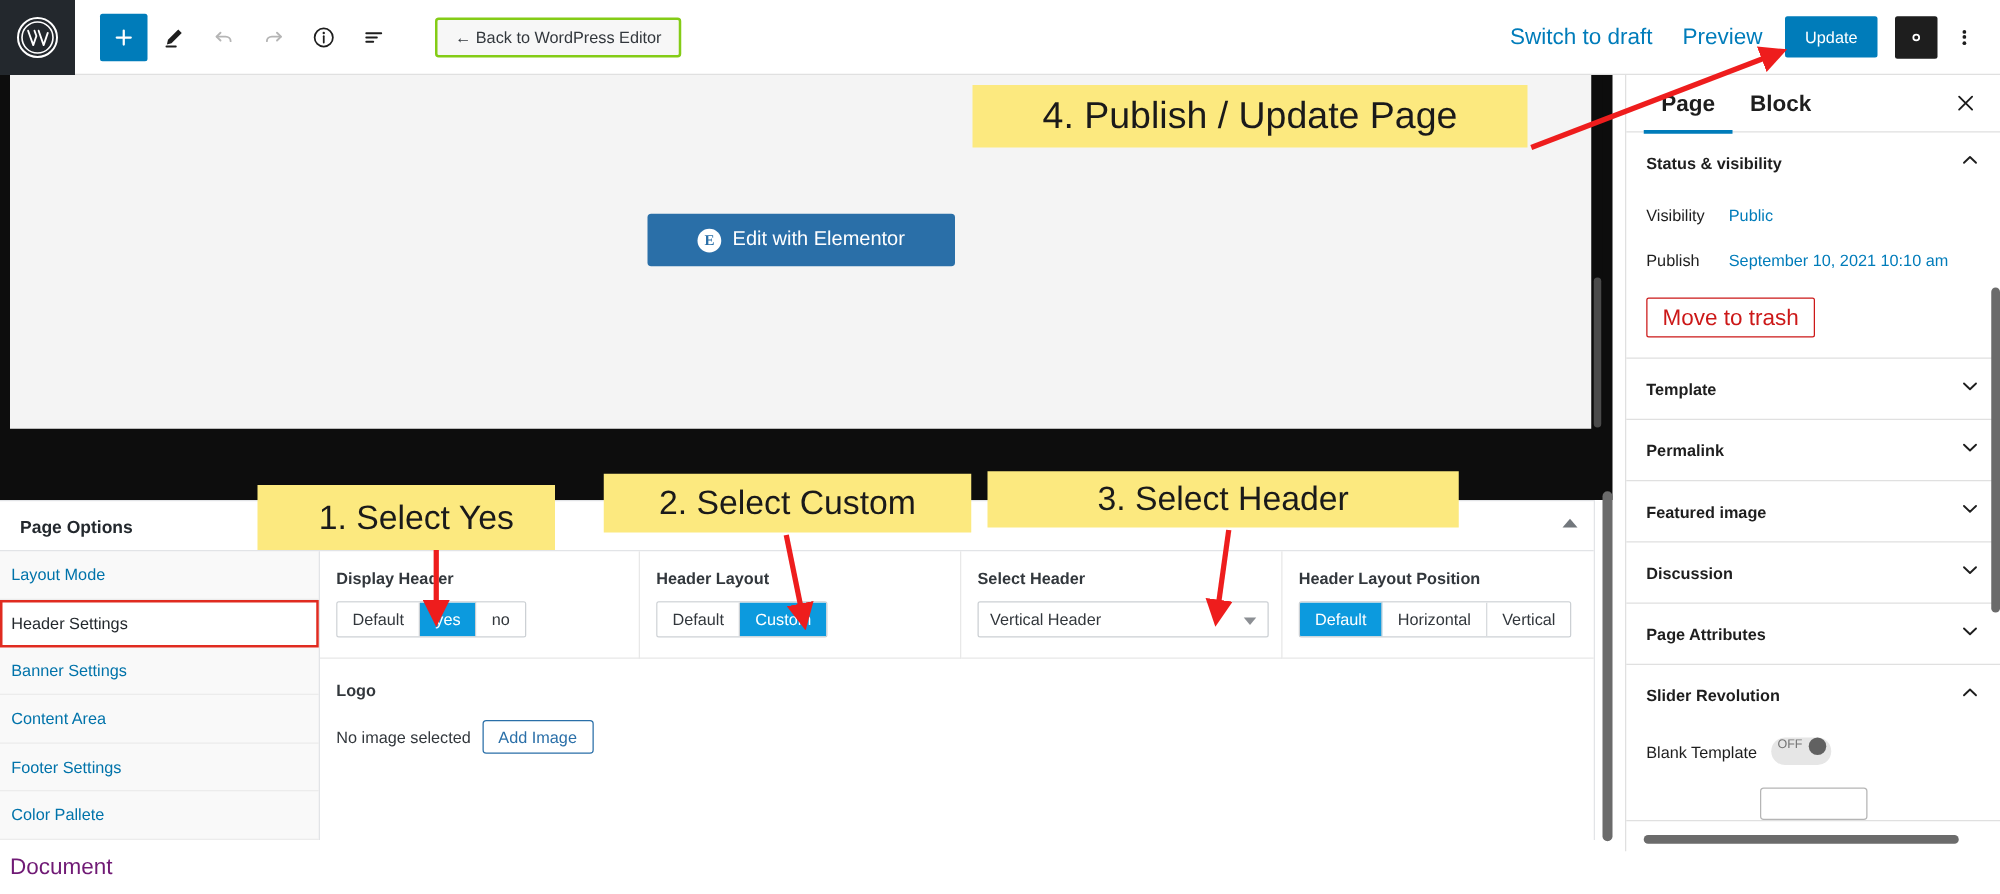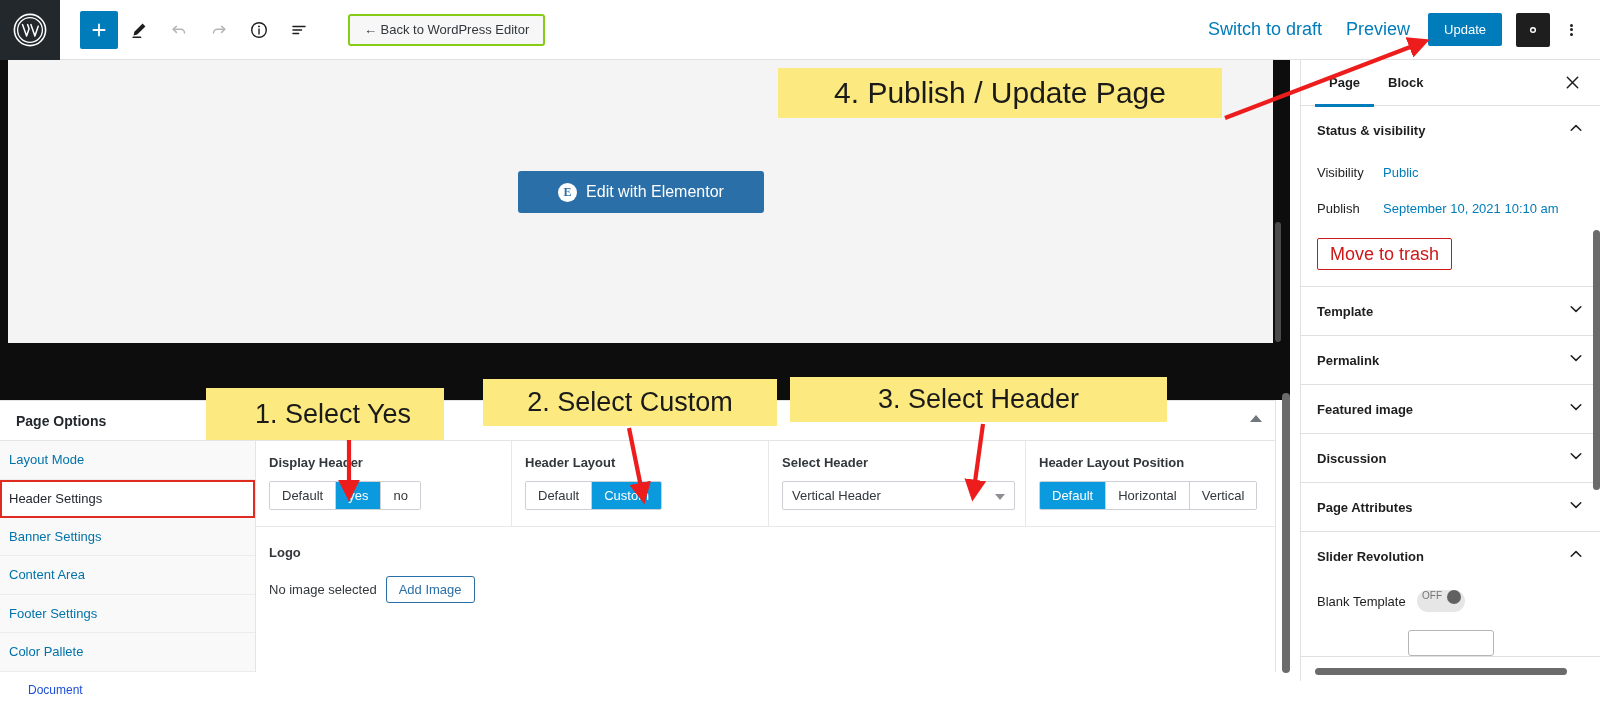--- a/index.html
+++ b/index.html
@@ -179,34 +179,34 @@
     border: 1px solid #2a6fa8; color: #2a6fa8; background: #fff;
     padding: 0 12px; height: 27px; line-height: 25px; border-radius: 3px;
     font-size: 13px; cursor: pointer; font-family: "Liberation Sans", sans-serif;
   }
 
   
   .doc-strip {
     position: absolute; top: 672px; left: 0; width: 1276px; height: 43px;
     background: #fff;
   }
-  .doc-text { position: absolute; left: 28px; top: 11px; font-size: 12px; color: #1d4ed8; }
+  .doc-text { position: absolute; left: 8px; top: 11px; font-size: 18px; color: #701a75; }
 
   
   .sidebar {
     position: absolute; top: 60px; right: 0;
     width: 300px; height: 621px;
     background: #fff; border-left: 1px solid #e0e0e0;
   }
   .sb-tabs {
     height: 46px; display: flex; align-items: center;
     padding: 0 14px; border-bottom: 1px solid #e0e0e0; position: relative;
   }
   .sb-tab {
-    font-size: 13px; font-weight: bold; color: #1e1e1e;
+    font-size: 18px; font-weight: bold; color: #1e1e1e;
     padding: 0 14px; height: 46px; line-height: 46px; cursor: pointer;
     position: relative;
   }
   .sb-tab.active::after {
     content: ""; position: absolute; left: 0; right: 0; bottom: -1px;
     height: 3px; background: #007cba;
   }
   .sb-close {
     margin-left: auto; width: 28px; height: 28px; cursor: pointer;
     display: flex; align-items: center; justify-content: center;

